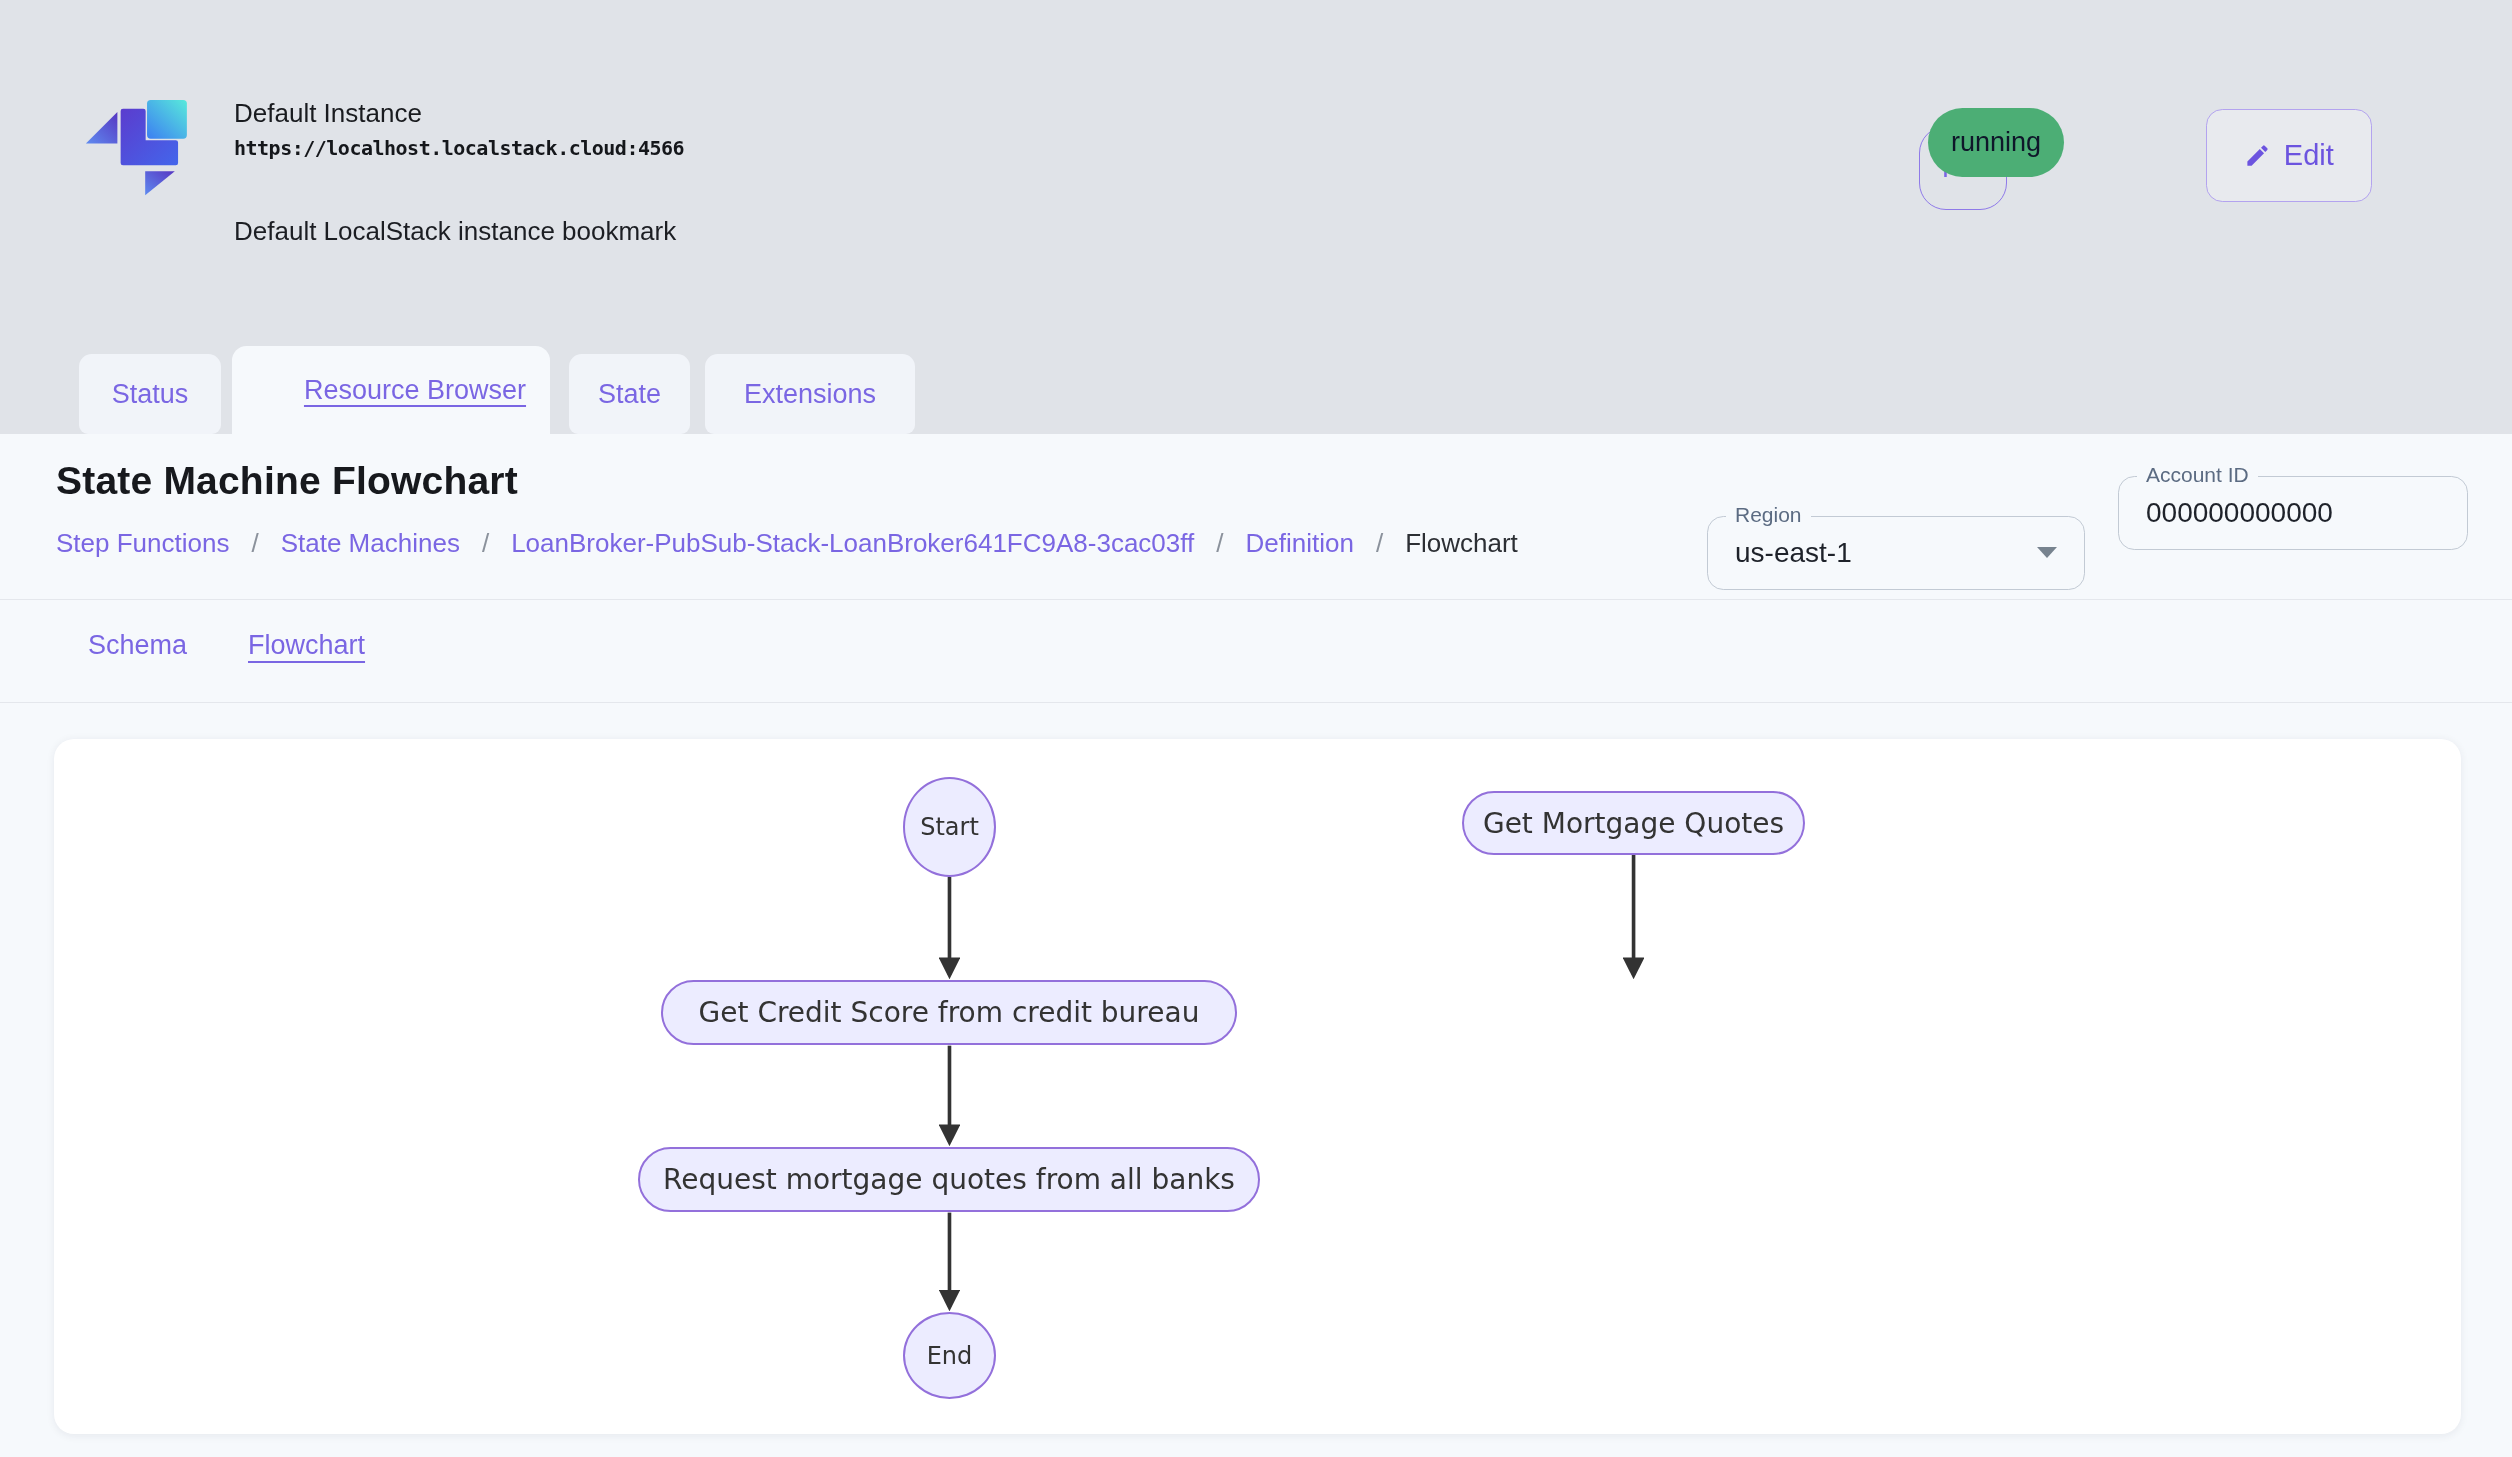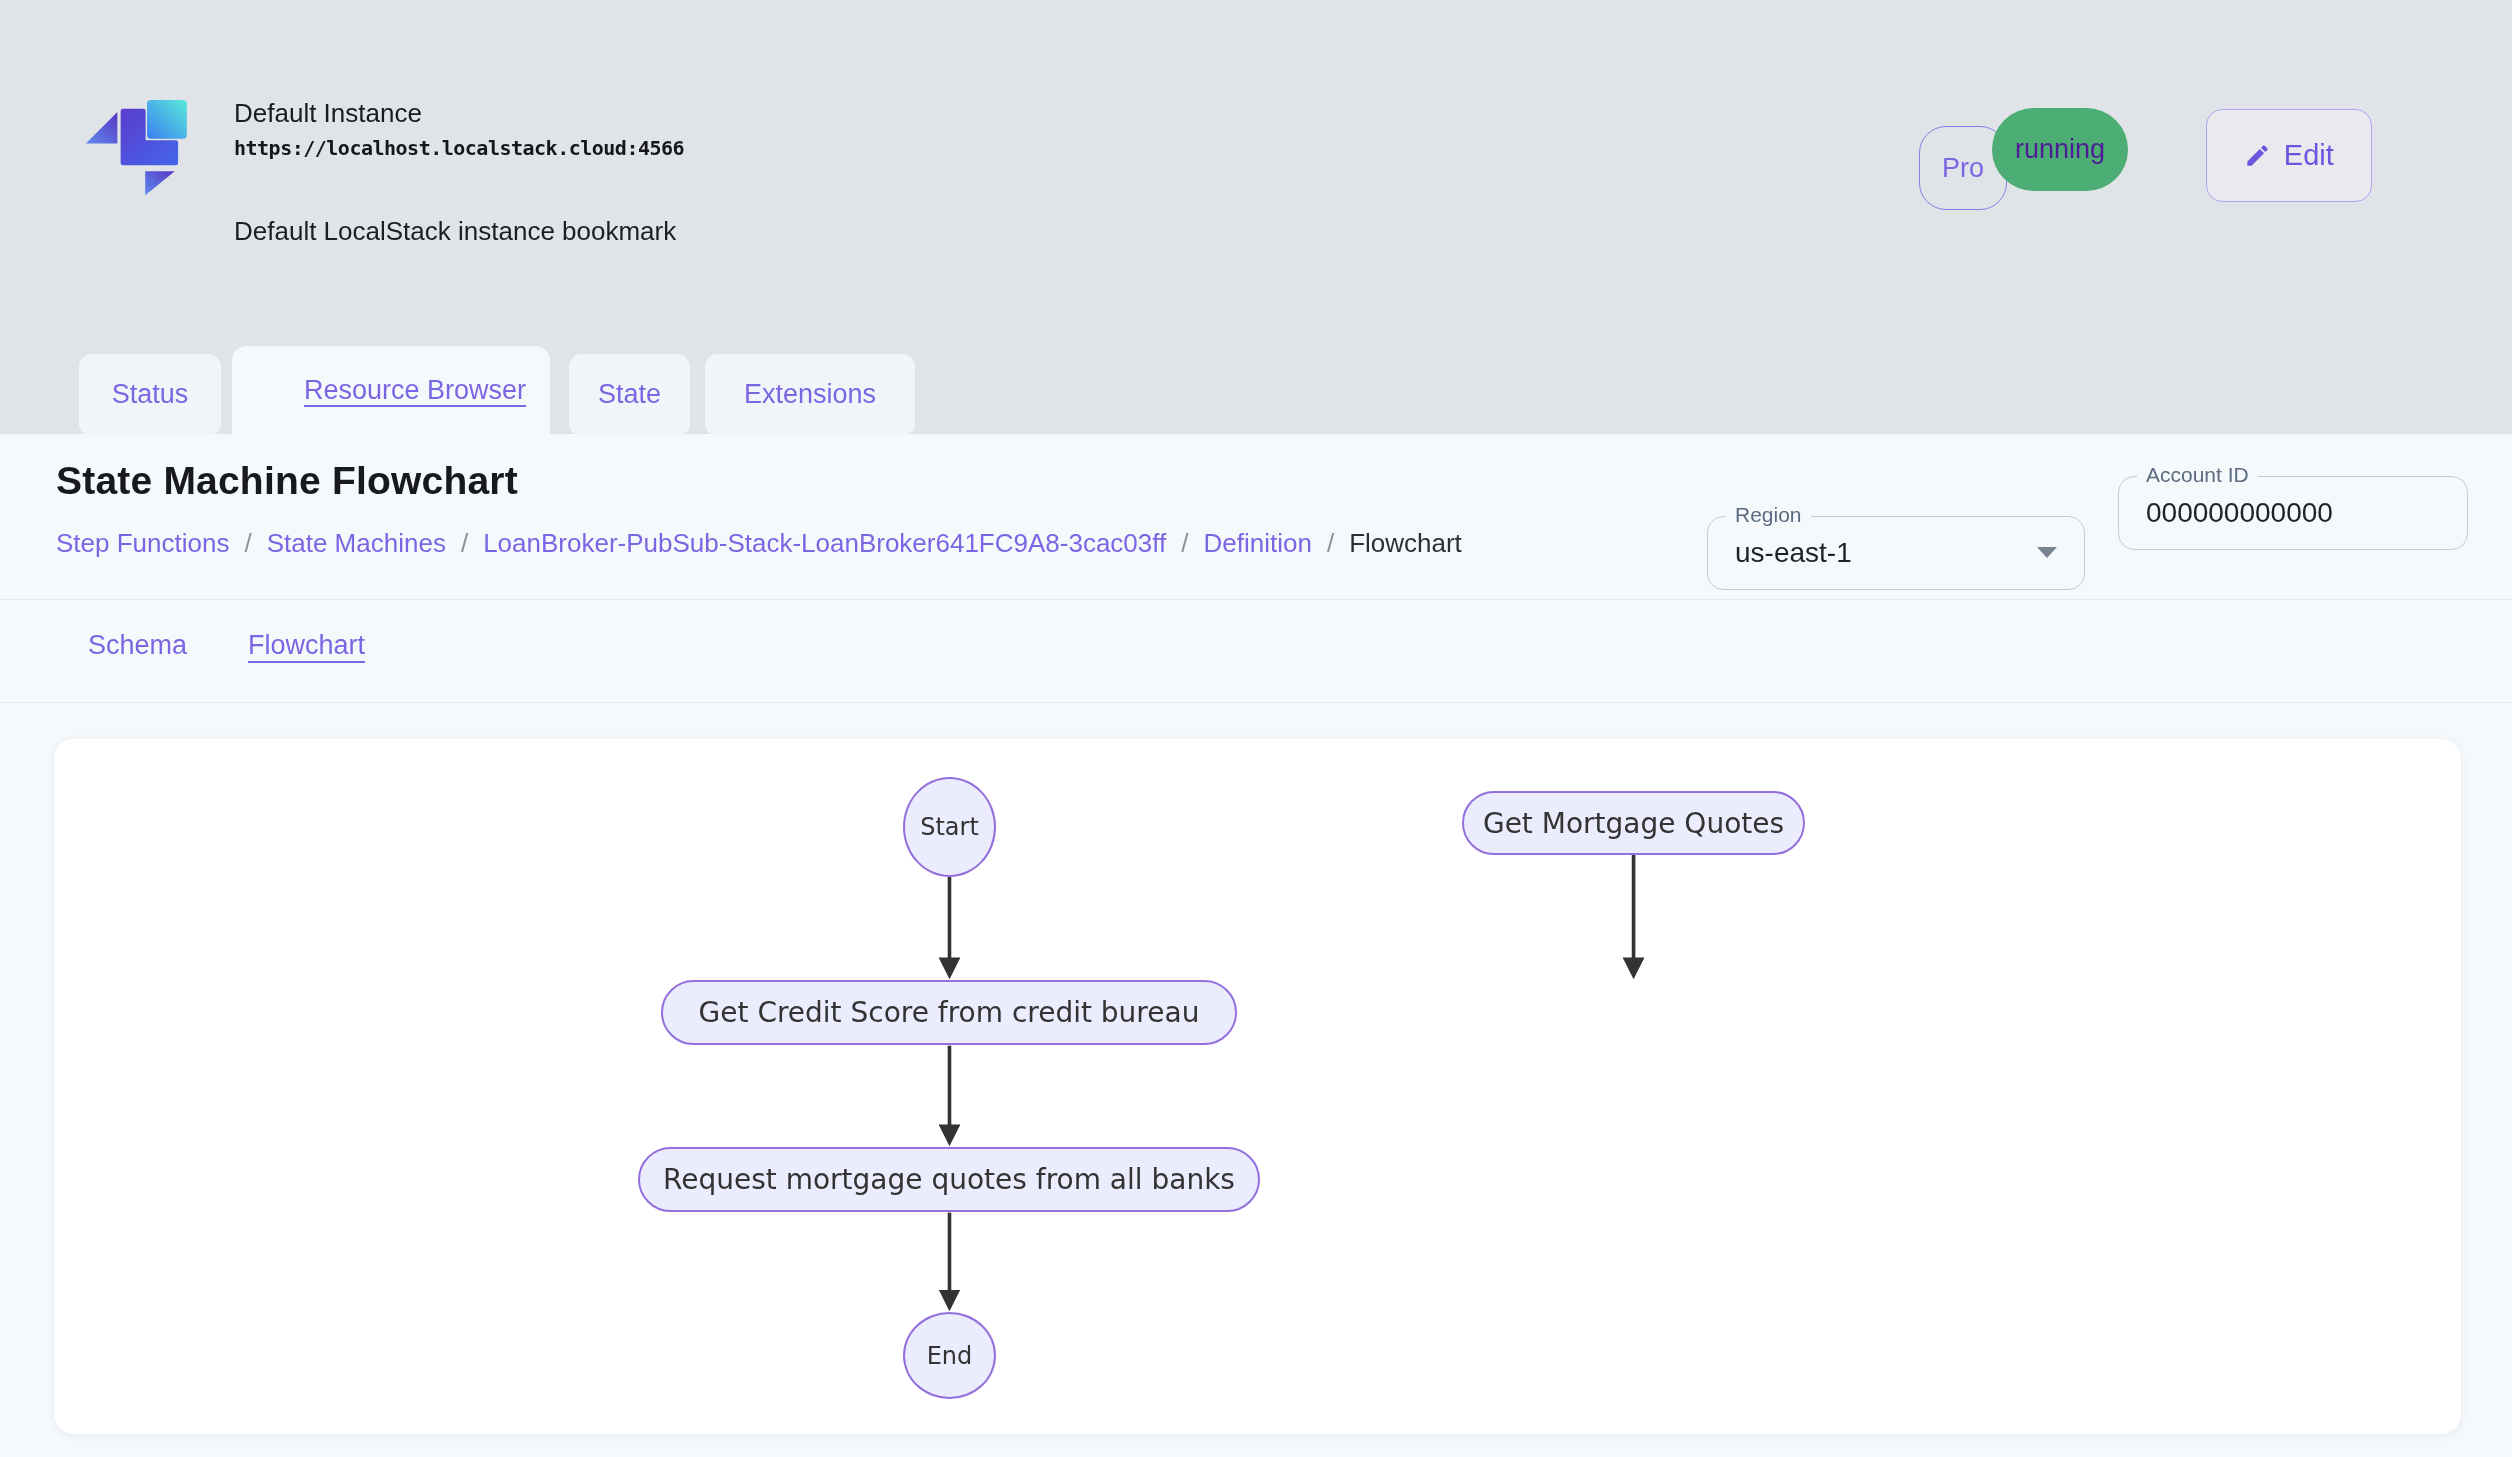--- a/index.html
+++ b/index.html
@@ -7,37 +7,37 @@
   .app{position:relative;width:2512px;height:1457px;}
 
   
   .logo{position:absolute;left:77px;top:86px;width:116px;height:113px;}
   .inst-name{position:absolute;left:234px;top:98px;font-size:26px;color:#191b1f;}
   .inst-url{position:absolute;left:234px;top:136px;font-size:20px;font-weight:700;font-family:"DejaVu Sans Mono",monospace;color:#15171b;letter-spacing:-0.5px;}
   .inst-desc{position:absolute;left:234px;top:216px;font-size:26px;color:#1c1e23;}
 
   .chip{position:absolute;display:flex;align-items:center;justify-content:center;box-sizing:border-box;font-size:27px;}
   .chip.pro{left:1919px;top:106px;width:88px;height:84px;border:1.8px solid #8f7ae8;border-radius:27px;color:#7a66e3;background:transparent;margin-top:20px;}
-  .chip.running{left:1992px;top:108px;width:136px;height:83px;border-radius:42px;background:#4cae75;color:#4c1d95;}
+  .chip.running{left:1928px;top:108px;width:136px;height:69px;border-radius:42px;background:#4cae75;color:#0f172a;}
   .edit-btn{position:absolute;left:2206px;top:109px;width:166px;height:93px;box-sizing:border-box;
     border:1.8px solid #b3a3ef;border-radius:16.3px;background:rgba(255,255,255,0.25);cursor:pointer;
     display:flex;align-items:center;justify-content:center;gap:12.7px;color:#6c54df;font-size:29px;font-family:"Liberation Sans",sans-serif;}
   .edit-btn svg{width:27px;height:27px;fill:#6c54df;}
 
   
   .tab{position:absolute;box-sizing:border-box;display:flex;align-items:center;justify-content:center;
     font-size:27px;font-weight:500;color:#7a66e3;cursor:pointer;}
   .tab.inactive{top:354px;height:80px;background:#f1f4f9;border-radius:12.7px 12.7px 9px 9px;}
   .tab.active{top:346px;height:88px;background:#f6f9fc;border-radius:14.5px 14.5px 0 0;}
   .tab.active .tab-label{text-decoration:underline;text-decoration-thickness:2.3px;text-underline-offset:6.4px;}
 
   
   .panel{position:absolute;left:0;top:434px;width:2512px;height:1023px;background:#f6f9fc;}
   .page-title{position:absolute;left:56px;top:25.4px;font-size:39px;font-weight:600;color:#17191d;letter-spacing:0.2px;}
-  .breadcrumb{position:absolute;left:56px;top:94px;font-size:26px;display:flex;gap:15px;align-items:flex-start;white-space:nowrap;}
+  .breadcrumb{position:absolute;left:56px;top:94px;font-size:26px;display:flex;gap:22px;align-items:flex-start;white-space:nowrap;}
   .crumb{color:#7a66e3;cursor:pointer;}
   .crumb.current{color:#2c2f34;cursor:default;}
   .crumb-sep{color:#8b929c;}
 
   .field{position:absolute;box-sizing:border-box;height:74px;border:1.8px solid #c2cad4;border-radius:16.3px;}
   .field .legend{position:absolute;left:18px;top:-14.5px;padding:0 9px;background:#f6f9fc;font-size:21px;color:#5b6b82;}
   .field .value{position:absolute;left:27px;top:0;height:71px;display:flex;align-items:center;font-size:28px;color:#1e222a;}
   .field.region{left:1707px;top:42px;width:378px;cursor:pointer;margin-top:40px;}
   .field.account{left:2118px;top:42px;width:350px;}
   .caret{position:absolute;right:27px;top:30px;width:0;height:0;border-left:10px solid transparent;border-right:10px solid transparent;border-top:11.8px solid #77838f;}

